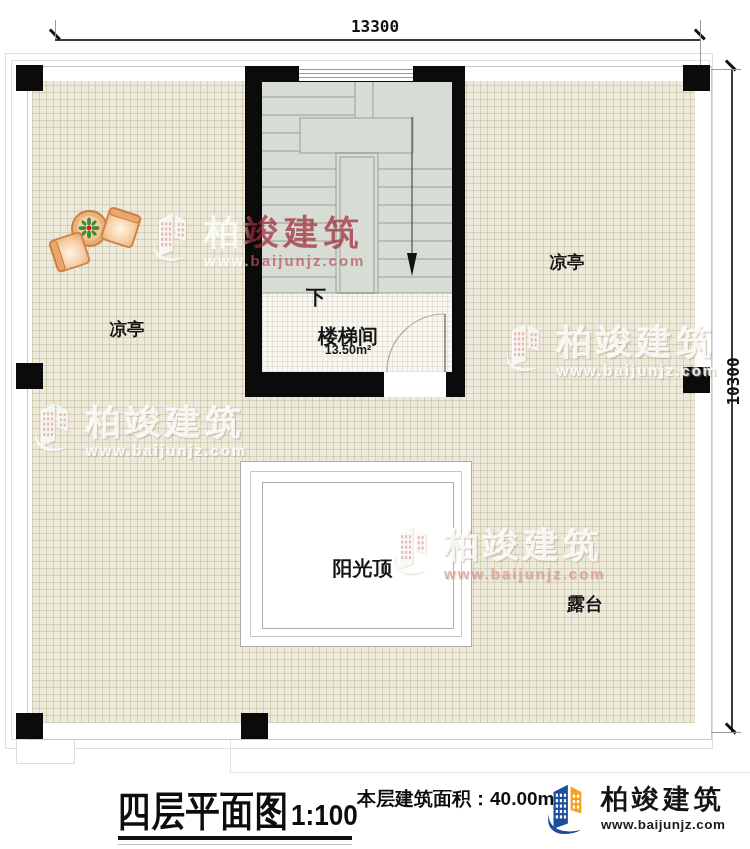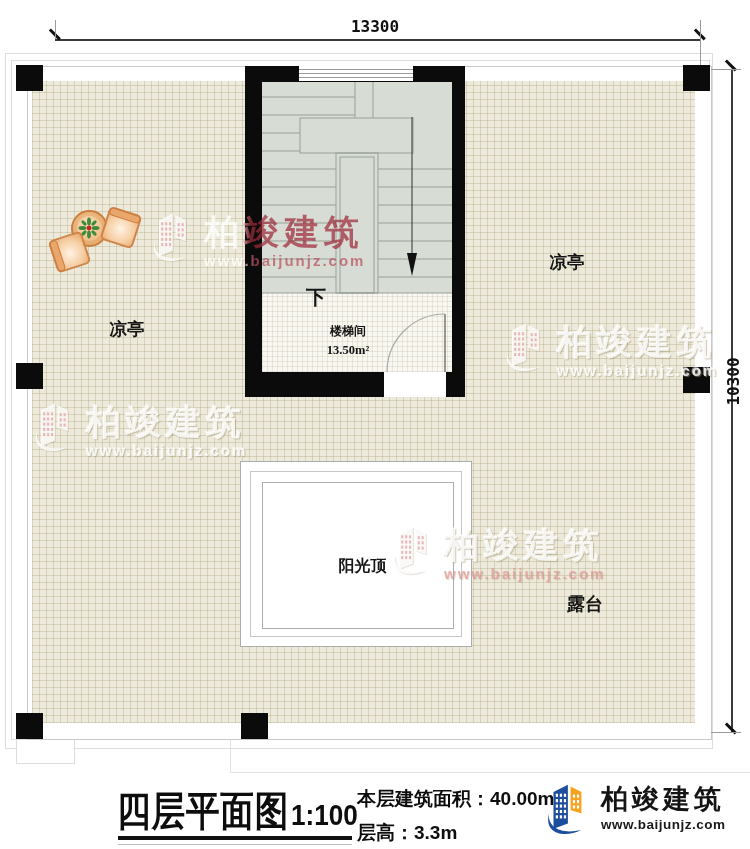--- a/index.html
+++ b/index.html
@@ -66,21 +66,21 @@
   .tb-scale{position:absolute;font-size:29px;font-weight:bold;color:#0d0d0d;
     transform:scaleX(0.9);transform-origin:left top;}
   .tb-info{position:absolute;font-size:19px;font-weight:bold;color:#0d0d0d;white-space:nowrap;}
   .tb-rule1{position:absolute;background:#111;}
   .tb-rule2{position:absolute;background:#bdbdbd;}
   
   .logo{position:absolute;display:flex;align-items:flex-start;gap:7px;z-index:60;}
   .logo-icon{width:54px;height:60px; --c1:#1d4e9e; --c2:#f5a21d; --win:#ffffff; color:#1d4e9e;}
   .logo-brand{font-size:27px;font-weight:bold;letter-spacing:4px;color:#141414;line-height:1;white-space:nowrap;}
   .logo-url{font-size:13.5px;font-weight:bold;letter-spacing:0.5px;color:#1a1a1a;margin-top:4px;white-space:nowrap;}
-  .z50{z-index:50;font-family:Liberation Serif, serif;}
+  .z50{z-index:50;}
 </style>
 </head>
 <body>
 
 <div id="canvas">
 
   <div class="thinrect" style="left:5px;top:53px;width:706px;height:694px;"></div>
   <div class="thinrect" style="left:11px;top:60px;width:697px;height:678px;"></div>
   <div class="thinrect" style="left:16px;top:739px;width:57px;height:23px;background:#fff;"></div>
   <div class="faintline" style="left:230px;top:740px;width:1px;height:33px;"></div>
@@ -284,25 +284,25 @@
             <rect x="41" y="28" width="2.5" height="3.5"></rect>
   </g>
 </svg></span>
     <span class="wm-textcol">
       <span class="wm-big wm-pale">柏竣建筑</span>
       <span class="wm-url wm-url-pink">www.baijunjz.com</span>
     </span>
   </div>
 
   <div class="room-label z50" style="left:296px;top:286px;width:40px;font-size:20px;">下</div>
-  <div class="room-label z50" style="left:303px;top:325px;width:90px;font-size:12px;">楼梯间</div>
+  <div class="room-label z50" style="left:303px;top:325px;width:90px;font-size:20px;">楼梯间</div>
   <div class="room-label z50" style="left:303px;top:344px;width:90px;font-size:12.5px;">13.50m²</div>
   <div class="room-label z50" style="left:92px;top:320px;width:70px;font-size:17.5px;">凉亭</div>
   <div class="room-label z50" style="left:532px;top:253px;width:70px;font-size:17.5px;">凉亭</div>
-  <div class="room-label z50" style="left:310px;top:557px;width:105px;font-size:16px;">阳光顶</div>
+  <div class="room-label z50" style="left:310px;top:557px;width:105px;font-size:20px;">阳光顶</div>
   <div class="room-label z50" style="left:550px;top:595px;width:70px;font-size:18px;">露台</div>
 
   <div class="dim-text" style="left:345px;top:17px;width:60px;">13300</div>
   <div class="dim-line" style="left:55px;top:39px;width:646px;height:1.5px;"></div>
   <div class="tick" style="left:48px;top:33px;"></div>
   <div class="tick" style="left:693px;top:33px;"></div>
   <div class="ext-line" style="left:55px;top:20px;width:1px;height:19px;"></div>
   <div class="ext-line" style="left:700px;top:20px;width:1px;height:45px;"></div>
 
   <div class="dim-line" style="left:731px;top:70px;width:1.5px;height:663px;"></div>
@@ -313,23 +313,20 @@
   <div class="ext-line" style="left:711px;top:732px;width:30px;height:1px;"></div>
   <div class="dim-text" style="left:702px;top:372px;width:62px;transform:rotate(-90deg);">10300</div>
 
   <div class="tb-title" style="left:117px;top:784px;">四层平面图</div>
   <div class="tb-scale" style="left:291px;top:799px;">1:100</div>
   <div class="tb-rule1" style="left:118px;top:836px;width:234px;height:4px;"></div>
   <div class="tb-rule2" style="left:118px;top:844px;width:234px;height:1px;"></div>
   <div class="tb-info" style="left:357px;top:786px;">
     <span>本层建筑面积：</span><span>40.00m²</span>
   </div>
-  <div class="tb-info" style="left:357px;top:820px;">
-    <span>层高：</span><span>3.3m</span>
-  </div>
 
   <div class="logo" style="left:540px;top:779px;">
     <span class="logo-icon">
 <svg viewBox="0 0 60 64" width="100%" height="100%" xmlns="http://www.w3.org/2000/svg">
   <path d="M10 37 C8 52 24 61 46 55 C28 65 4 60 10 37 Z" style="fill:var(--c1,currentColor)"></path>
   <path d="M15 13 L31 5 L31 48 L15 54 Z" style="fill:var(--c1,currentColor)"></path>
   <path d="M34 7 L46 13 L46 37 L34 33 Z" style="fill:var(--c2,currentColor)"></path>
   <g style="fill:var(--win,#fff)">
     <rect x="17.5" y="15" width="2.5" height="3.5"></rect>
             <rect x="22" y="15" width="2.5" height="3.5"></rect>

